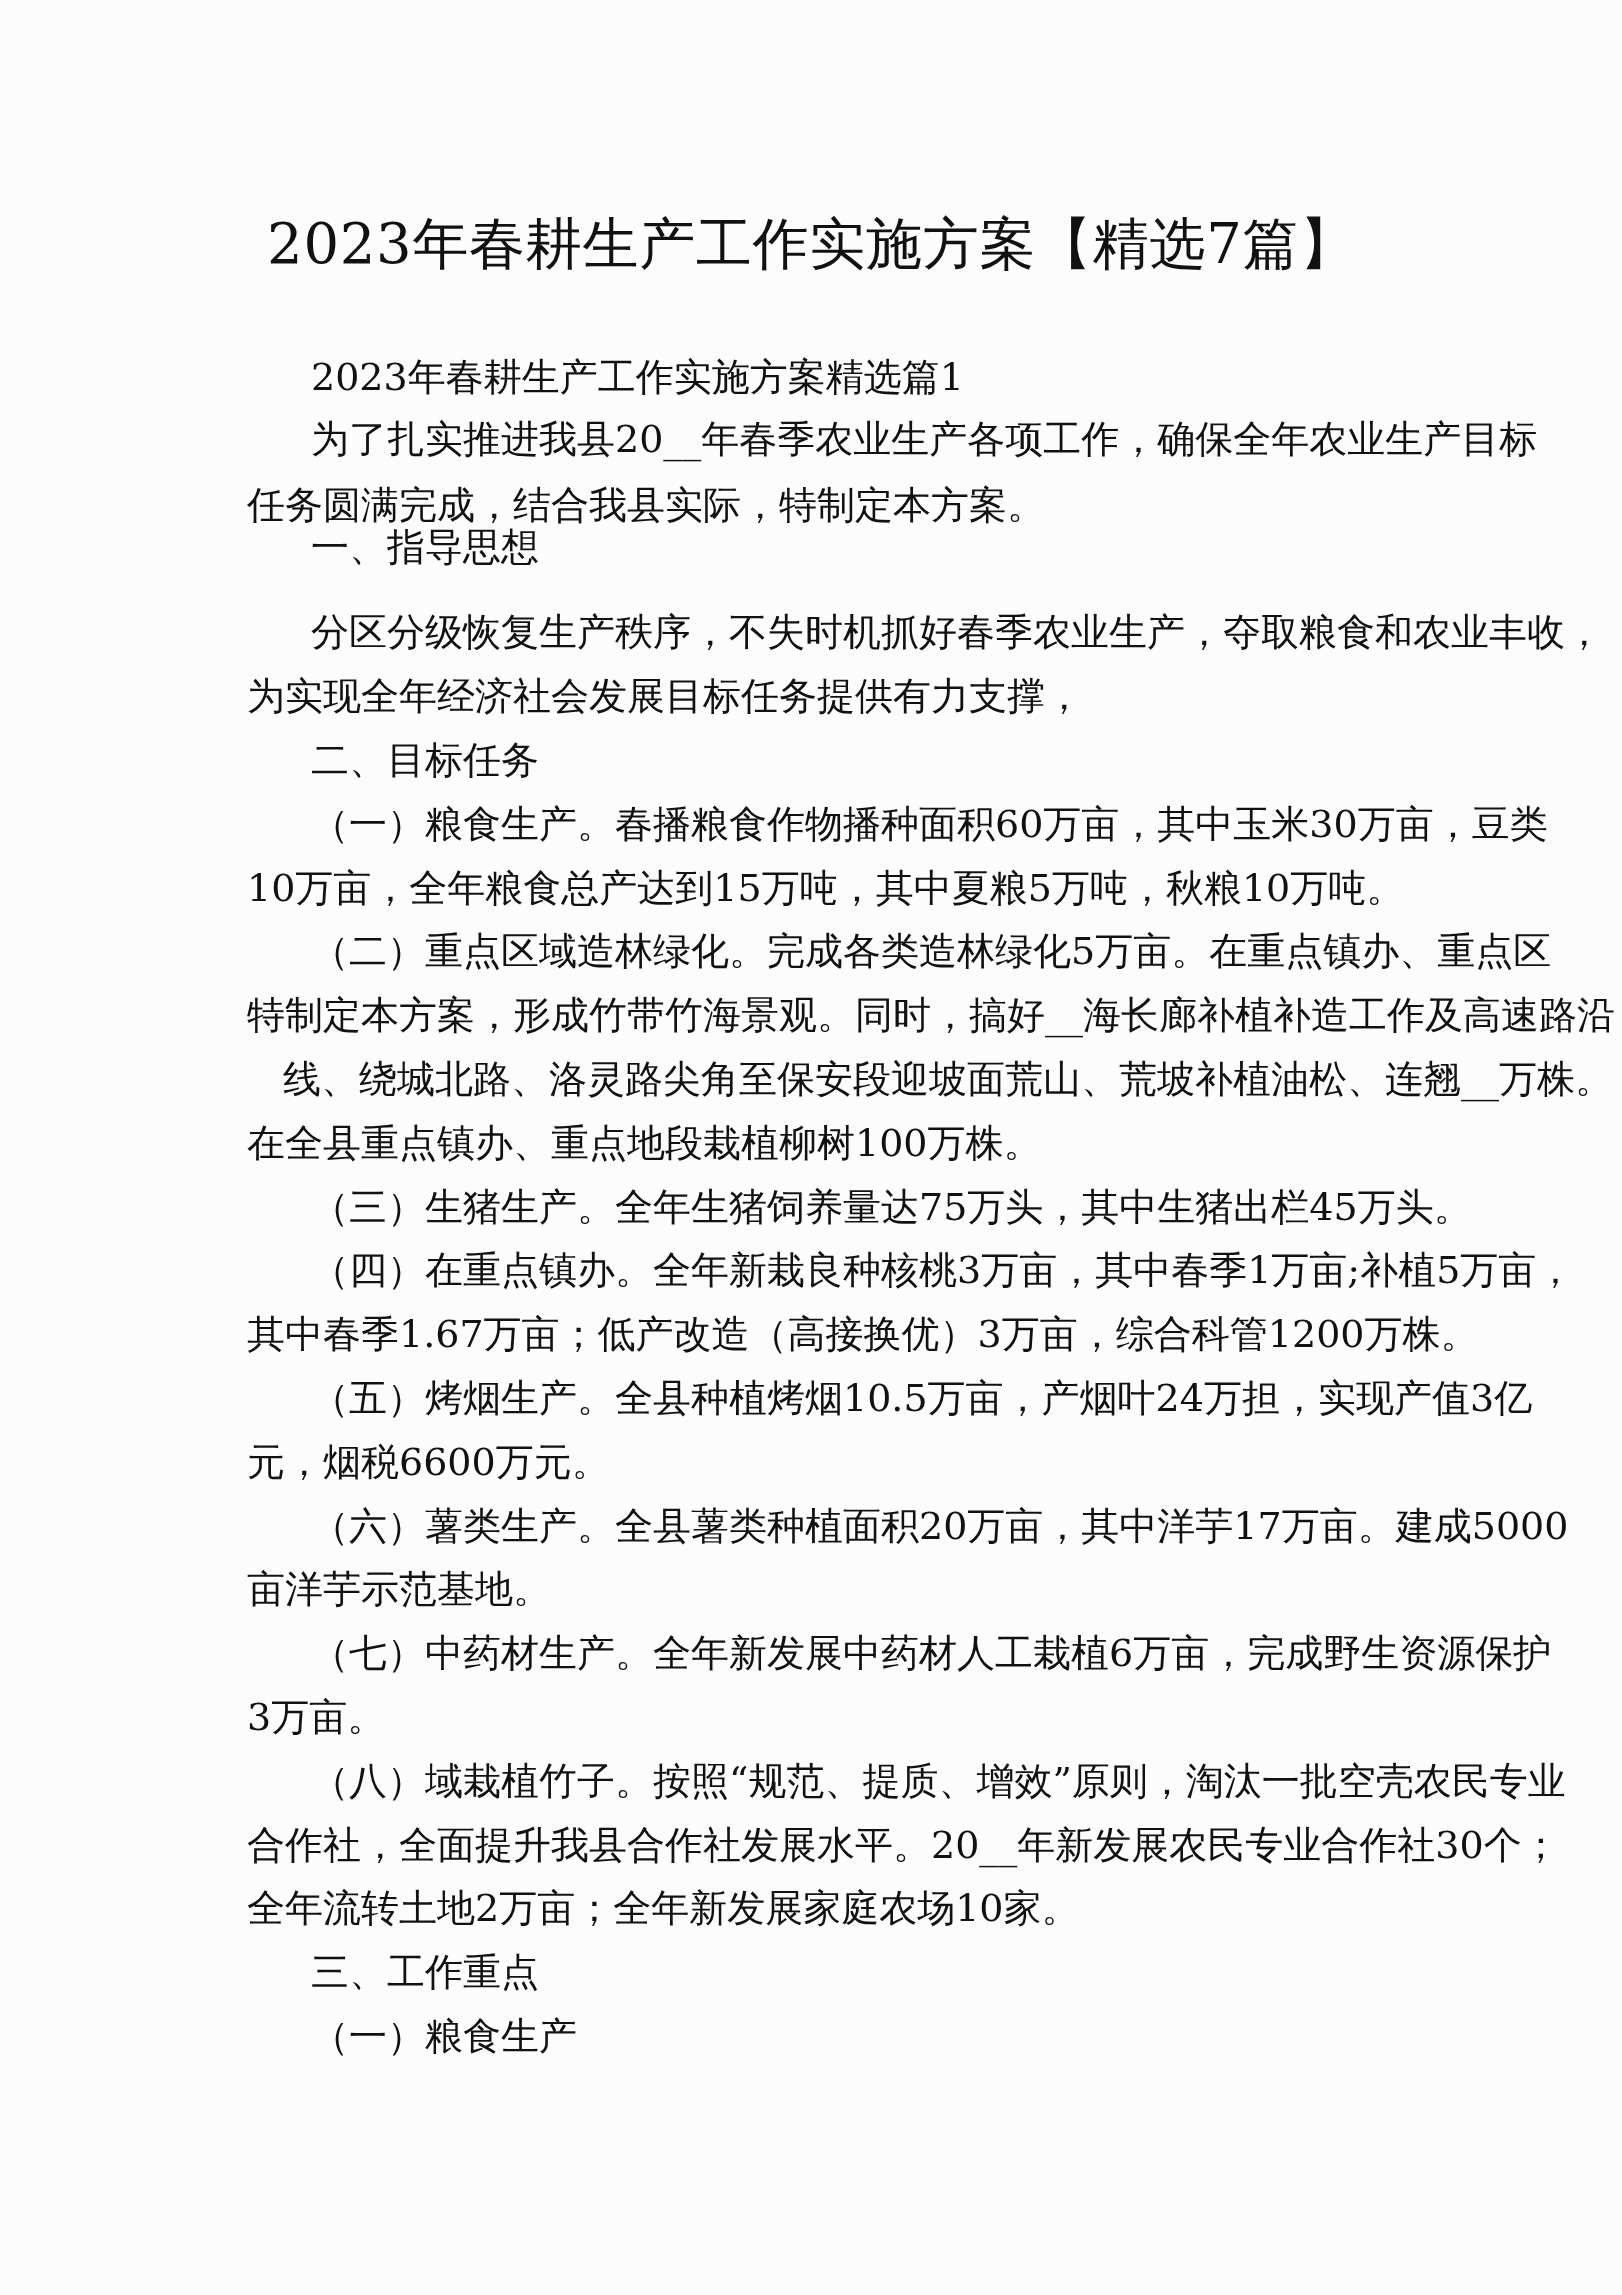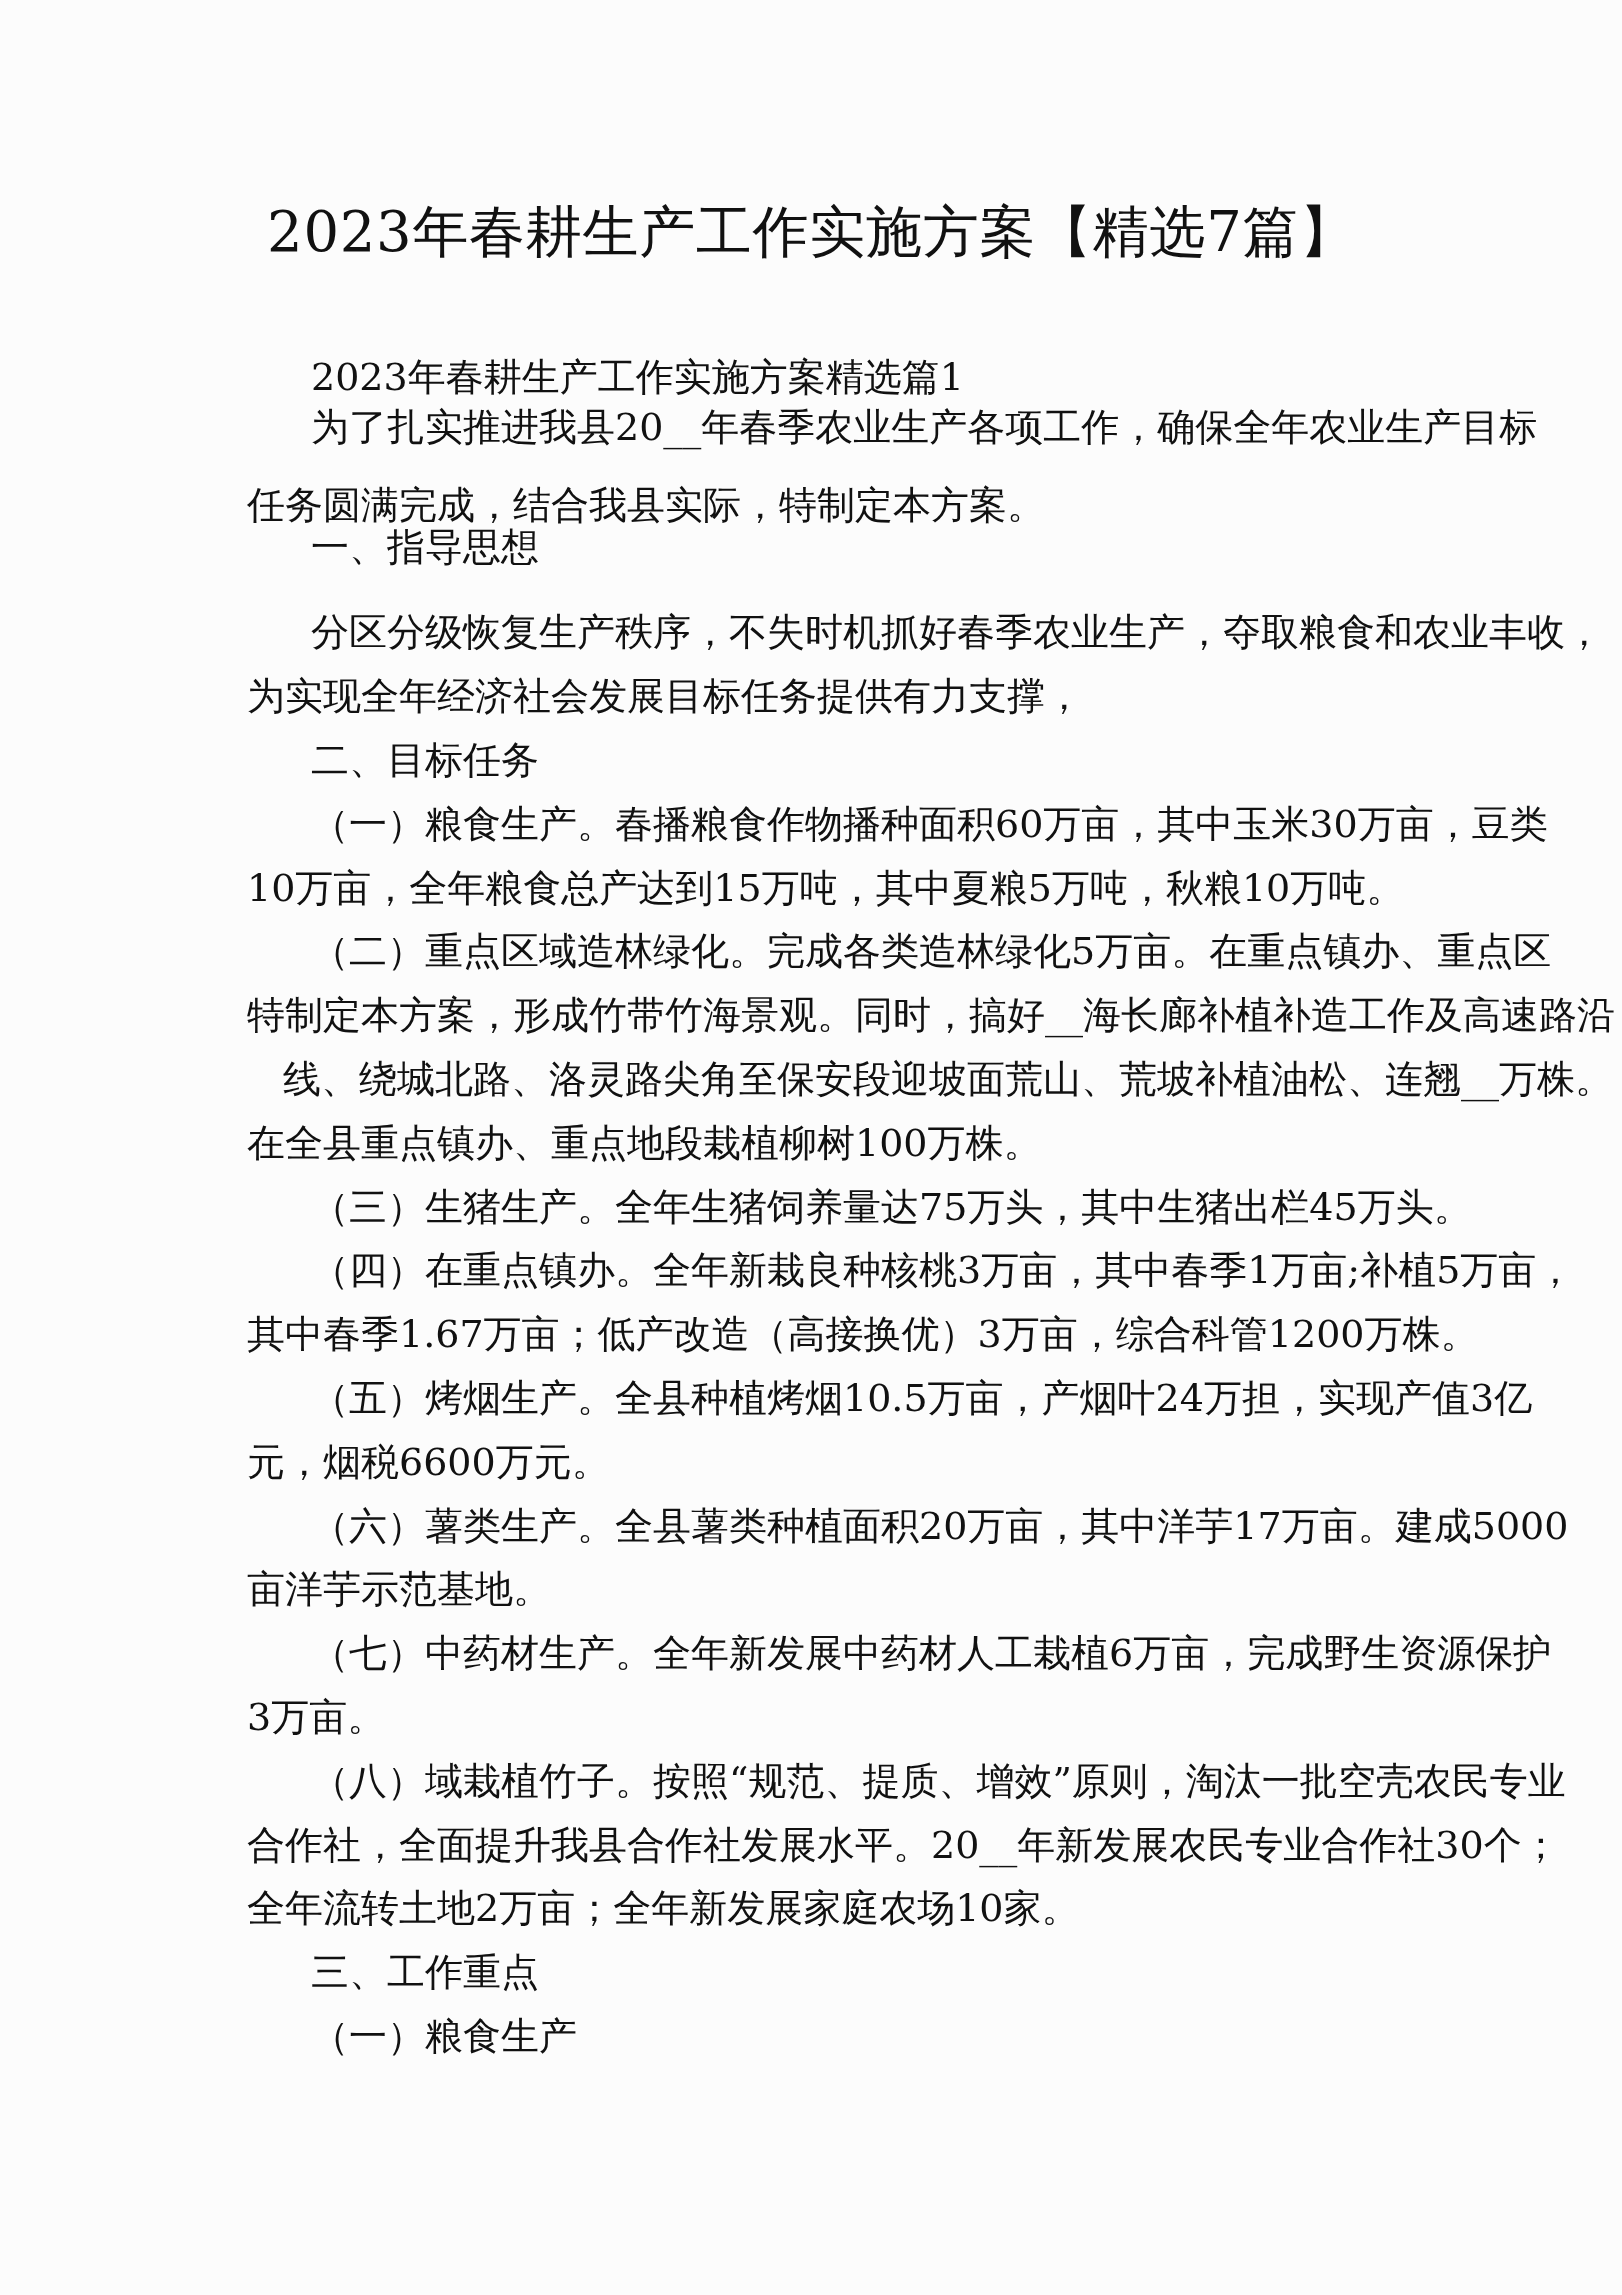--- a/index.html
+++ b/index.html
@@ -18,21 +18,21 @@
   .page {
     position: absolute;
     left: 0; top: 0;
     width: 1623px;
     height: 2295px;
   }
   .title {
     position: absolute;
     left: 0;
     width: 1623px;
-    top: 196px;
+    top: 208px;
     height: 72px;
     line-height: 72px;
     text-align: center;
     font-size: 56px;
     font-weight: normal;
     letter-spacing: 0.7px;
     margin: 0;
     white-space: nowrap;
   }
   .body {
@@ -62,21 +62,21 @@
   }
 </style>
 </head>
 <body>
 
 <div class="page">
   <h1 class="title">2023年春耕生产工作实施方案【精选7篇】</h1>
 
   <div class="body">
     <div class="line indent" style="top: 346px;">2023年春耕生产工作实施方案精选篇1</div>
-    <div class="line indent full" style="top: 396px;">为了扎实推进我县20__年春季农业生产各项工作，确保全年农业生产目标</div>
+    <div class="line indent full" style="top: 408px;">为了扎实推进我县20__年春季农业生产各项工作，确保全年农业生产目标</div>
     <div class="line" style="top: 474px;">任务圆满完成，结合我县实际，特制定本方案。</div>
     <div class="line indent" style="top: 516px;">一、指导思想</div>
     <div class="line indent full" style="top: 601px;">分区分级恢复生产秩序，不失时机抓好春季农业生产，夺取粮食和农业丰收，</div>
     <div class="line" style="top: 665px;">为实现全年经济社会发展目标任务提供有力支撑，</div>
     <div class="line indent" style="top: 729px;">二、目标任务</div>
     <div class="line indent full" style="top: 793px;">（一）粮食生产。春播粮食作物播种面积60万亩，其中玉米30万亩，豆类</div>
     <div class="line" style="top: 857px;">10万亩，全年粮食总产达到15万吨，其中夏粮5万吨，秋粮10万吨。</div>
     <div class="line indent full" style="top: 920px;">（二）重点区域造林绿化。完成各类造林绿化5万亩。在重点镇办、重点区</div>
     <div class="line full" style="top: 984px;">特制定本方案，形成竹带竹海景观。同时，搞好__海长廊补植补造工作及高速路沿</div>
     <div class="line full" style="top: 1048px; margin-left: 36px;">线、绕城北路、洛灵路尖角至保安段迎坡面荒山、荒坡补植油松、连翘__万株。</div>

